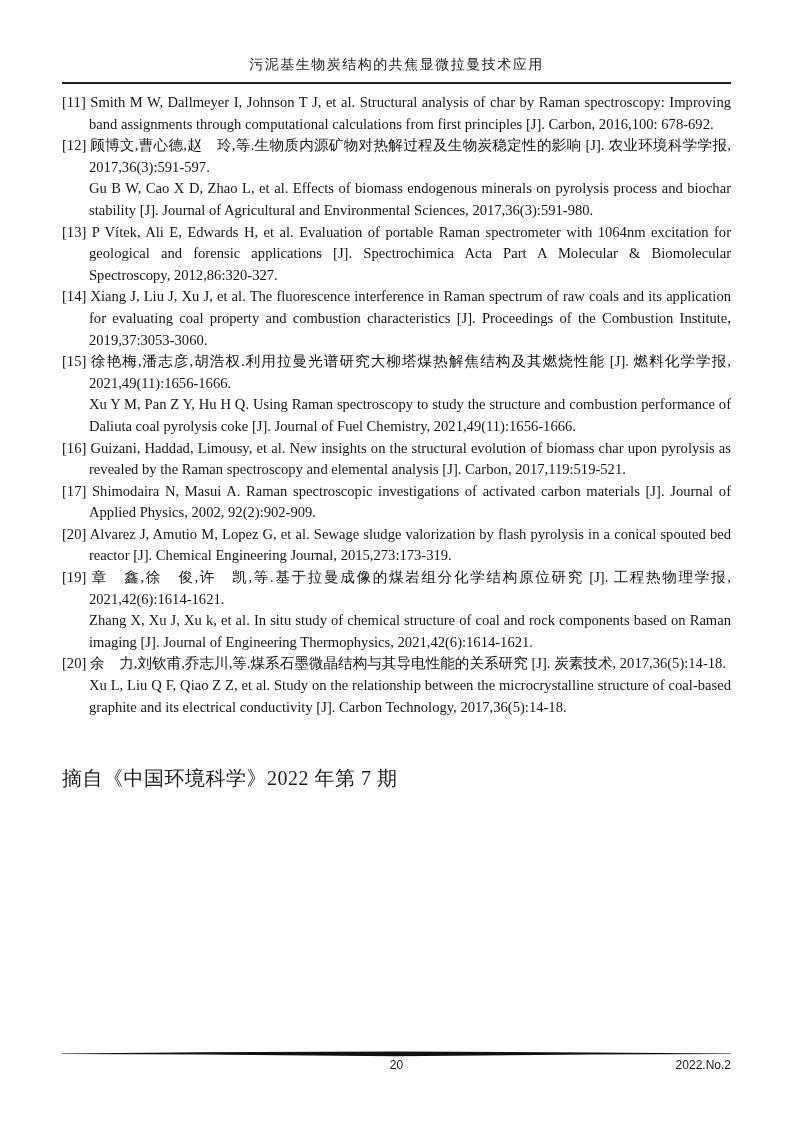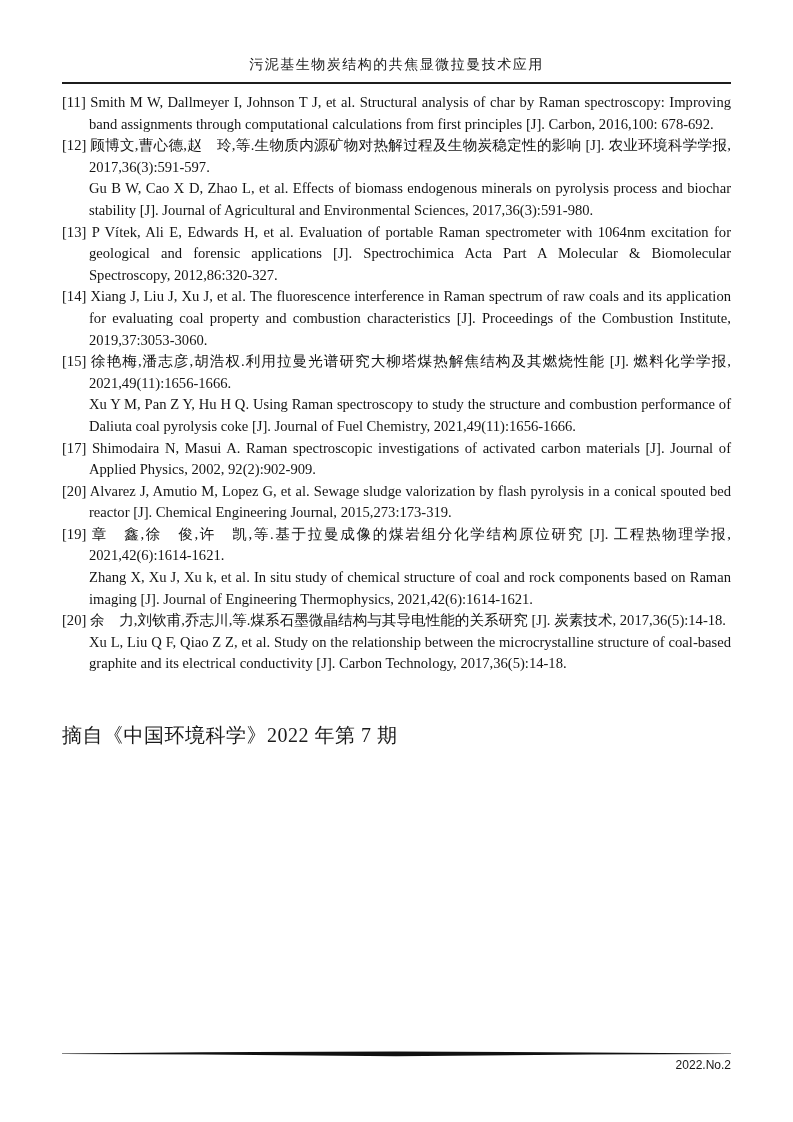--- a/index.html
+++ b/index.html
@@ -117,20 +117,24 @@
       <div class="ref">
         <p class="lead"><span>[14]</span> <span>Xiang J, Liu J, Xu J, et al. The fluorescence interference in Raman spectrum of raw coals and its application for evaluating coal property and combustion characteristics [J]. Proceedings of the Combustion Institute, 2019,37:3053-3060.</span></p>
 
       </div>
 
       <div class="ref">
         <p class="lead"><span>[15]</span> <span>徐艳梅,潘志彦,胡浩权.利用拉曼光谱研究大柳塔煤热解焦结构及其燃烧性能 [J]. 燃料化学学报, 2021,49(11):1656-1666.</span></p>
         <p class="trans">Xu Y M, Pan Z Y, Hu H Q. Using Raman spectroscopy to study the structure and combustion performance of Daliuta coal pyrolysis coke [J]. Journal of Fuel Chemistry, 2021,49(11):1656-1666.</p>
       </div>
 
+      <div class="ref">
+        <p class="lead"><span>[16]</span> <span>Guizani, Haddad, Limousy, et al. New insights on the structural evolution of biomass char upon pyrolysis as revealed by the Raman spectroscopy and elemental analysis [J]. Carbon, 2017,119:519-521.</span></p>
+
+      </div>
 
       <div class="ref">
         <p class="lead"><span>[17]</span> <span>Shimodaira N, Masui A. Raman spectroscopic investigations of activated carbon materials [J]. Journal of Applied Physics, 2002, 92(2):902-909.</span></p>
 
       </div>
 
       <div class="ref">
         <p class="lead"><span>[20]</span> <span>Alvarez J, Amutio M, Lopez G, et al. Sewage sludge valorization by flash pyrolysis in a conical spouted bed reactor [J]. Chemical Engineering Journal, 2015,273:173-319.</span></p>
 
       </div>
@@ -146,14 +150,15 @@
       </div>
 
     </div>
 
     <div class="source-note">摘自《中国环境科学》2022 年第 7 期</div>
   </div>
 
   <svg class="footer-rule" viewBox="0 0 669 6" preserveAspectRatio="none">
     <polygon points="0,2.4 140,1.2 334,0.6 530,1.4 669,2.4 669,3.0 530,3.6 334,5.2 140,3.6 0,3.0" fill="#111111"></polygon>
   </svg>
+  <div class="page-number">20</div>
   <div class="issue-label">2022.No.2</div>
 </div>
 
 </body></html>

